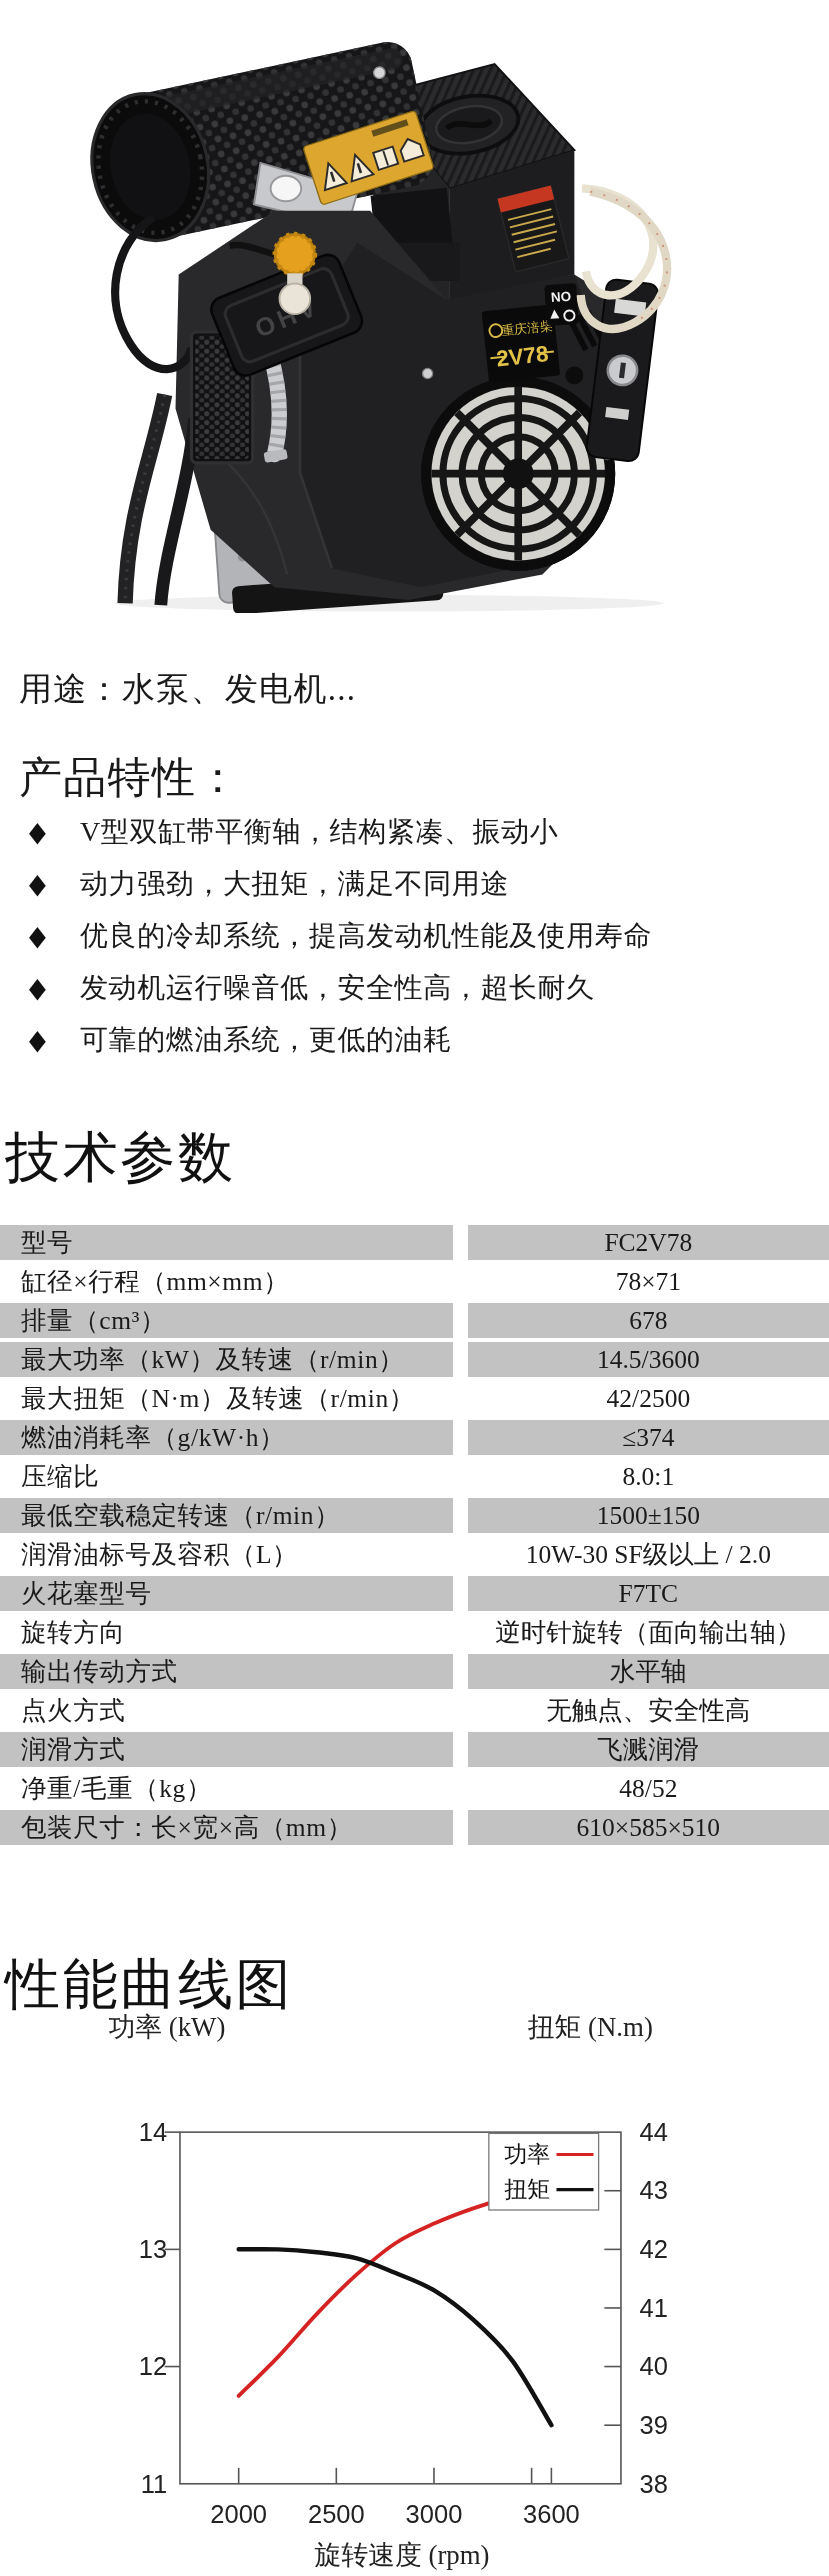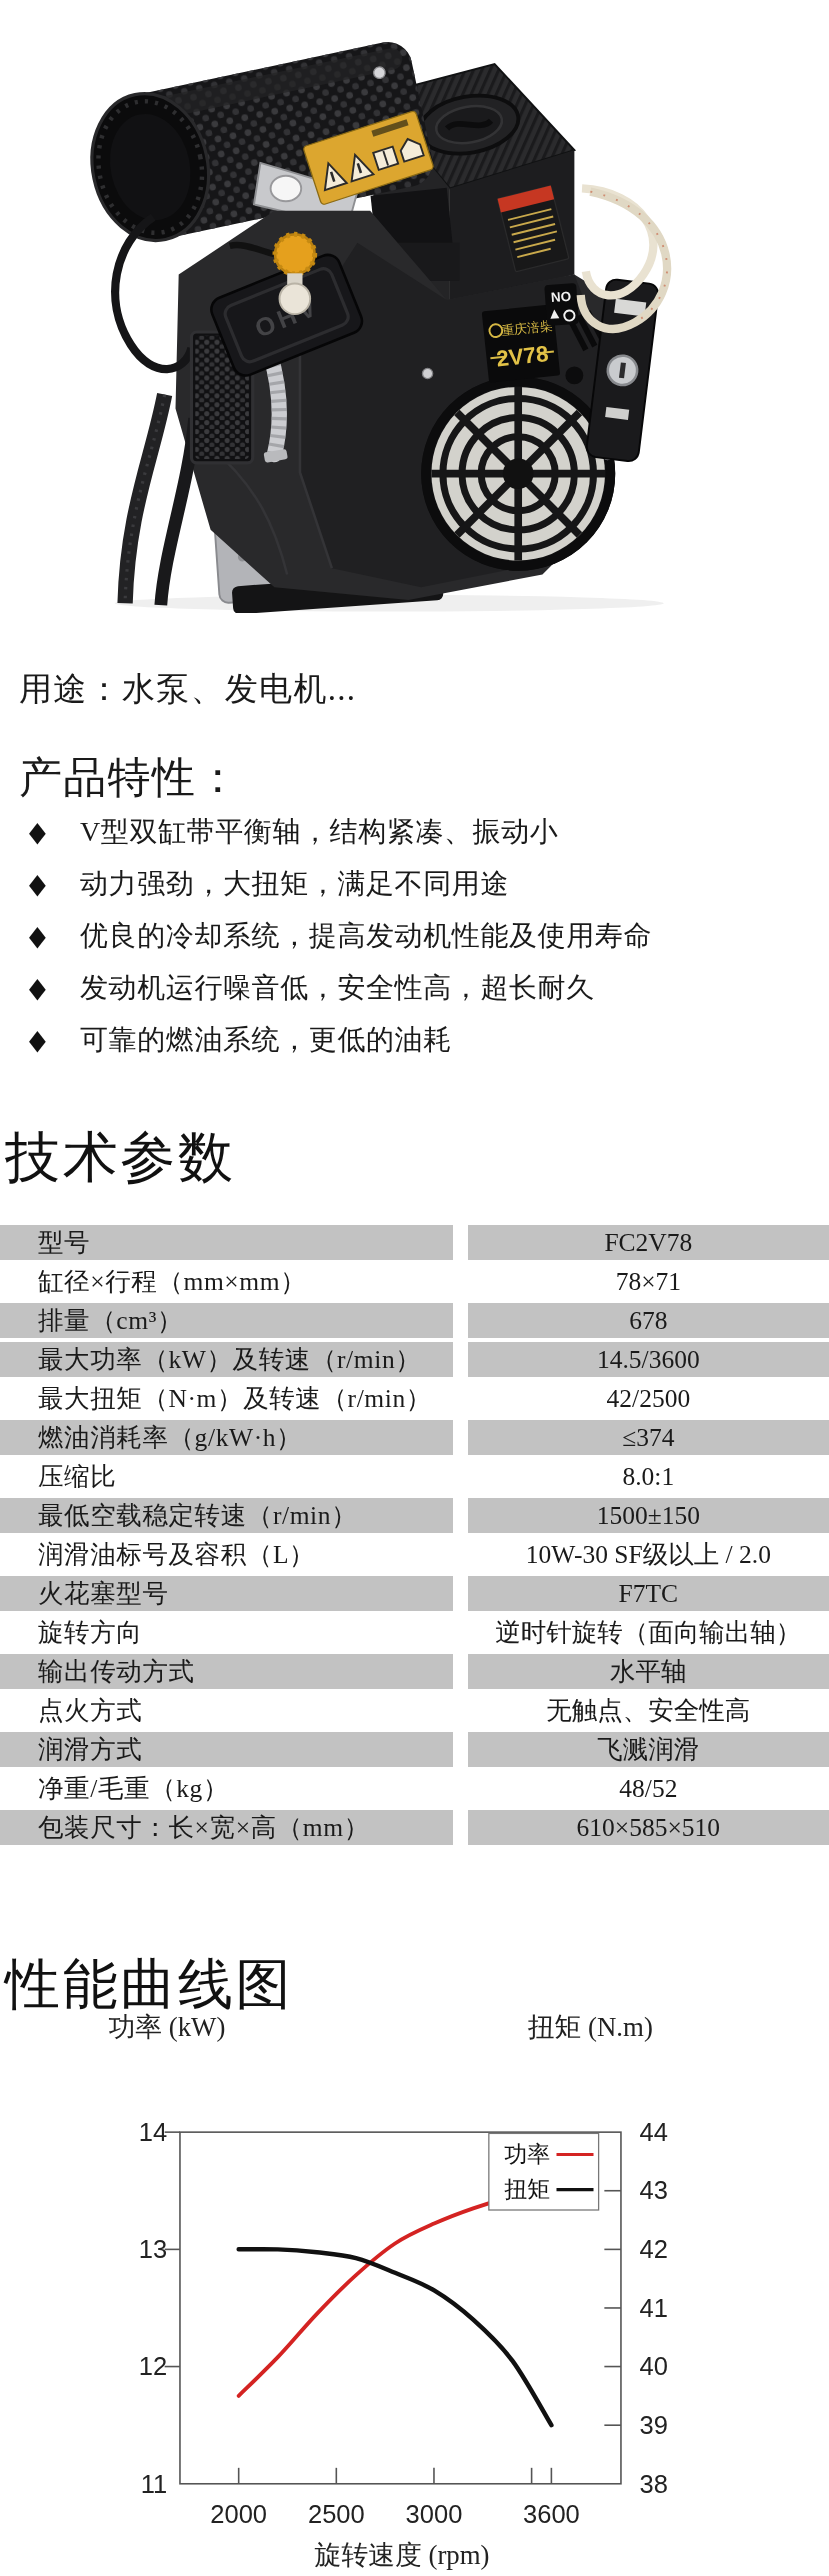--- a/index.html
+++ b/index.html
@@ -20,21 +20,21 @@
   .section-title{font-size:55px;letter-spacing:2.6px;color:#111;}
   #specs-title{top:1121px;left:5.1px;font-family:Liberation Serif, serif;}
   #perf-title{top:1948px;left:5.1px;}
   .spec-table{top:1223px;left:0;width:829px;}
   .spec-row{display:flex;height:39px;}
   .spec-cell{
     box-sizing:border-box;padding-top:1.9px;padding-bottom:1.9px;background-clip:content-box;
     display:flex;align-items:center;font-size:25.5px;line-height:1;
   }
   .spec-label{width:453px;}
-  .spec-label span{margin-left:38px;letter-spacing:0.6px;}
+  .spec-label span{margin-left:21px;letter-spacing:0.6px;}
   .spec-gap{width:14.7px;}
   .spec-value{flex:1;justify-content:center;}
   .spec-row.g .spec-cell{background-color:#c2c2c2;}
   svg text{user-select:none;}
   .tick-num{font-family:"Liberation Sans","DejaVu Sans",sans-serif;font-size:40px;fill:#222;}
   .xtick-num{font-family:"Liberation Sans","DejaVu Sans",sans-serif;font-size:40px;fill:#222;}
   .axis-title{font-size:42px;fill:#222;}
   .legend-text{font-size:36px;fill:#111;}
 </style>
 </head>

